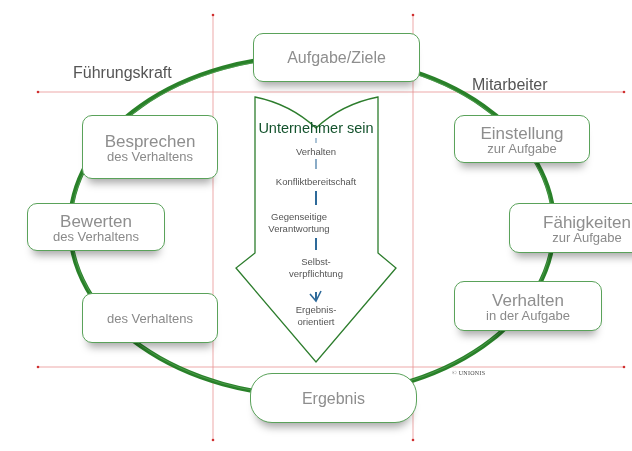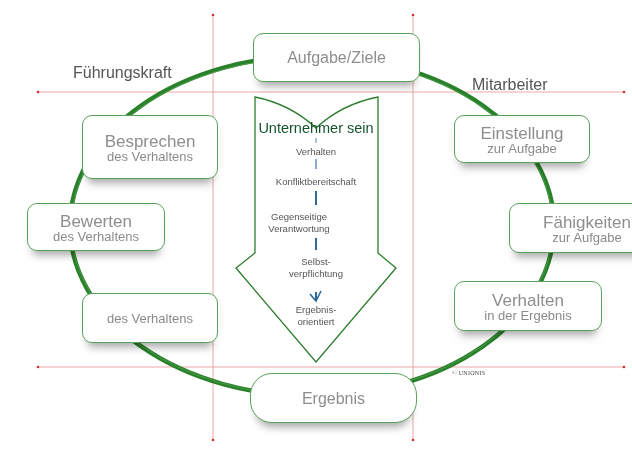--- a/index.html
+++ b/index.html
@@ -92,21 +92,21 @@
 <div class="box" style="left:434px; top:115px; width:136px; height:48px;">
   <span class="main">Einstellung</span>
   <span class="sub">zur Aufgabe</span>
 </div>
 <div class="box" style="left:489px; top:203px; width:156px; height:50px;text-align:center;">
   <span class="main">Fähigkeiten</span>
   <span class="sub">zur Aufgabe</span>
 </div>
 <div class="box" style="left:434px; top:281px; width:148px; height:50px;text-align:center;">
   <span class="main">Verhalten</span>
-  <span class="sub">in der Ergebnis</span>
+  <span class="sub">in der Aufgabe</span>
 </div>
 
 <div class="arrow-text arrow-title" style="top:122px;">Unternehmer sein</div>
 <div class="arrow-text" style="top:146px;">Verhalten</div>
 <div class="arrow-text" style="top:176px;">Konfliktbereitschaft</div>
 <div class="arrow-text" style="top:211px; left:259px; width:80px;">Gegenseitige Verantwortung</div>
 <div class="arrow-text" style="top:256px; white-space:pre-line;">Selbst-
 verpflichtung</div>
 <div class="arrow-text" style="top:304px; white-space:pre-line;">Ergebnis-
 orientiert</div>

